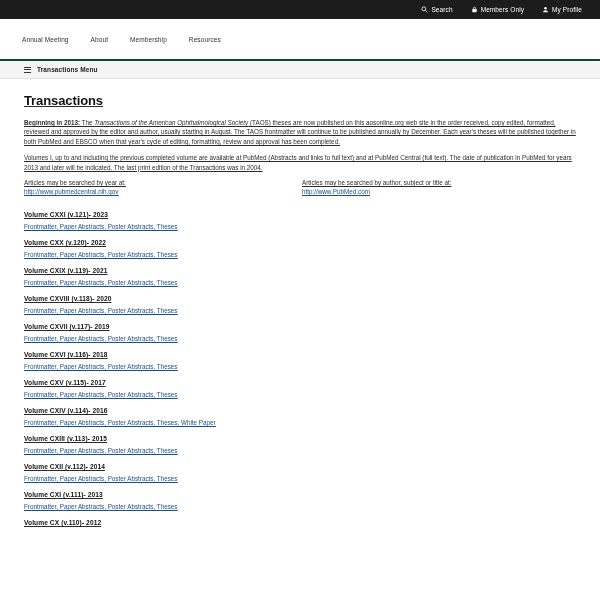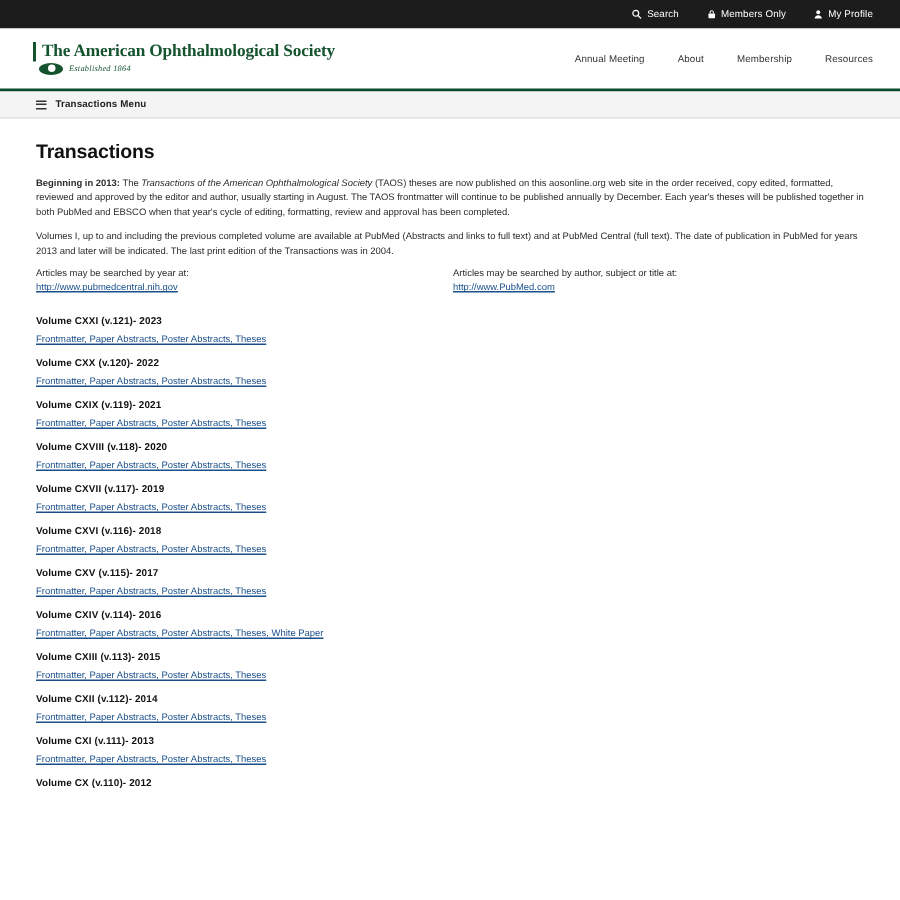--- a/index.html
+++ b/index.html
@@ -105,21 +105,21 @@
   .hamburger { display: flex; flex-direction: column; gap: 1.5px; }
   .hamburger i { display: block; width: 7px; height: 1px; background: #333; }
   .menubar-label {
     font-size: 6.5px;
     font-weight: bold;
     color: #222222;
     letter-spacing: .1px;
   }
 
   
-  .main { padding: 14px 20px 20px 24px; }
+  .main { padding: 14px 20px 20px 24px; text-decoration: underline; }
   h1.page-title {
     font-family: "Liberation Sans", sans-serif;
     font-size: 13px;
     font-weight: bold;
     color: #111111;
     margin: 0 0 10px 0;
     letter-spacing: -.1px;
   }
   p.para {
     font-size: 6.3px;
@@ -194,29 +194,20 @@
       <svg width="7" height="7" viewBox="0 0 16 16">
           <circle cx="8" cy="5" r="3" fill="#ffffff"></circle>
           <path d="M2.5 14.5c0-3 2.6-5 5.5-5s5.5 2 5.5 5z" fill="#ffffff"></path>
         </svg>
     </span>
     <span>My Profile</span>
   </a>
 </div>
 
 <div class="header">
-  <a class="brand">
-    <div class="brand-title">The American Ophthalmological Society</div>
-    <div class="brand-sub">
-      <span class="brand-eye">
-          <span></span>
-        </span>
-      <span class="brand-est">Established 1864</span>
-    </div>
-  </a>
   <div class="nav">
     <a class="nav-item">Annual Meeting</a>
     <a class="nav-item">About</a>
     <a class="nav-item">Membership</a>
     <a class="nav-item">Resources</a>
   </div>
 </div>
 
 <div class="menubar">
   <span class="hamburger">

